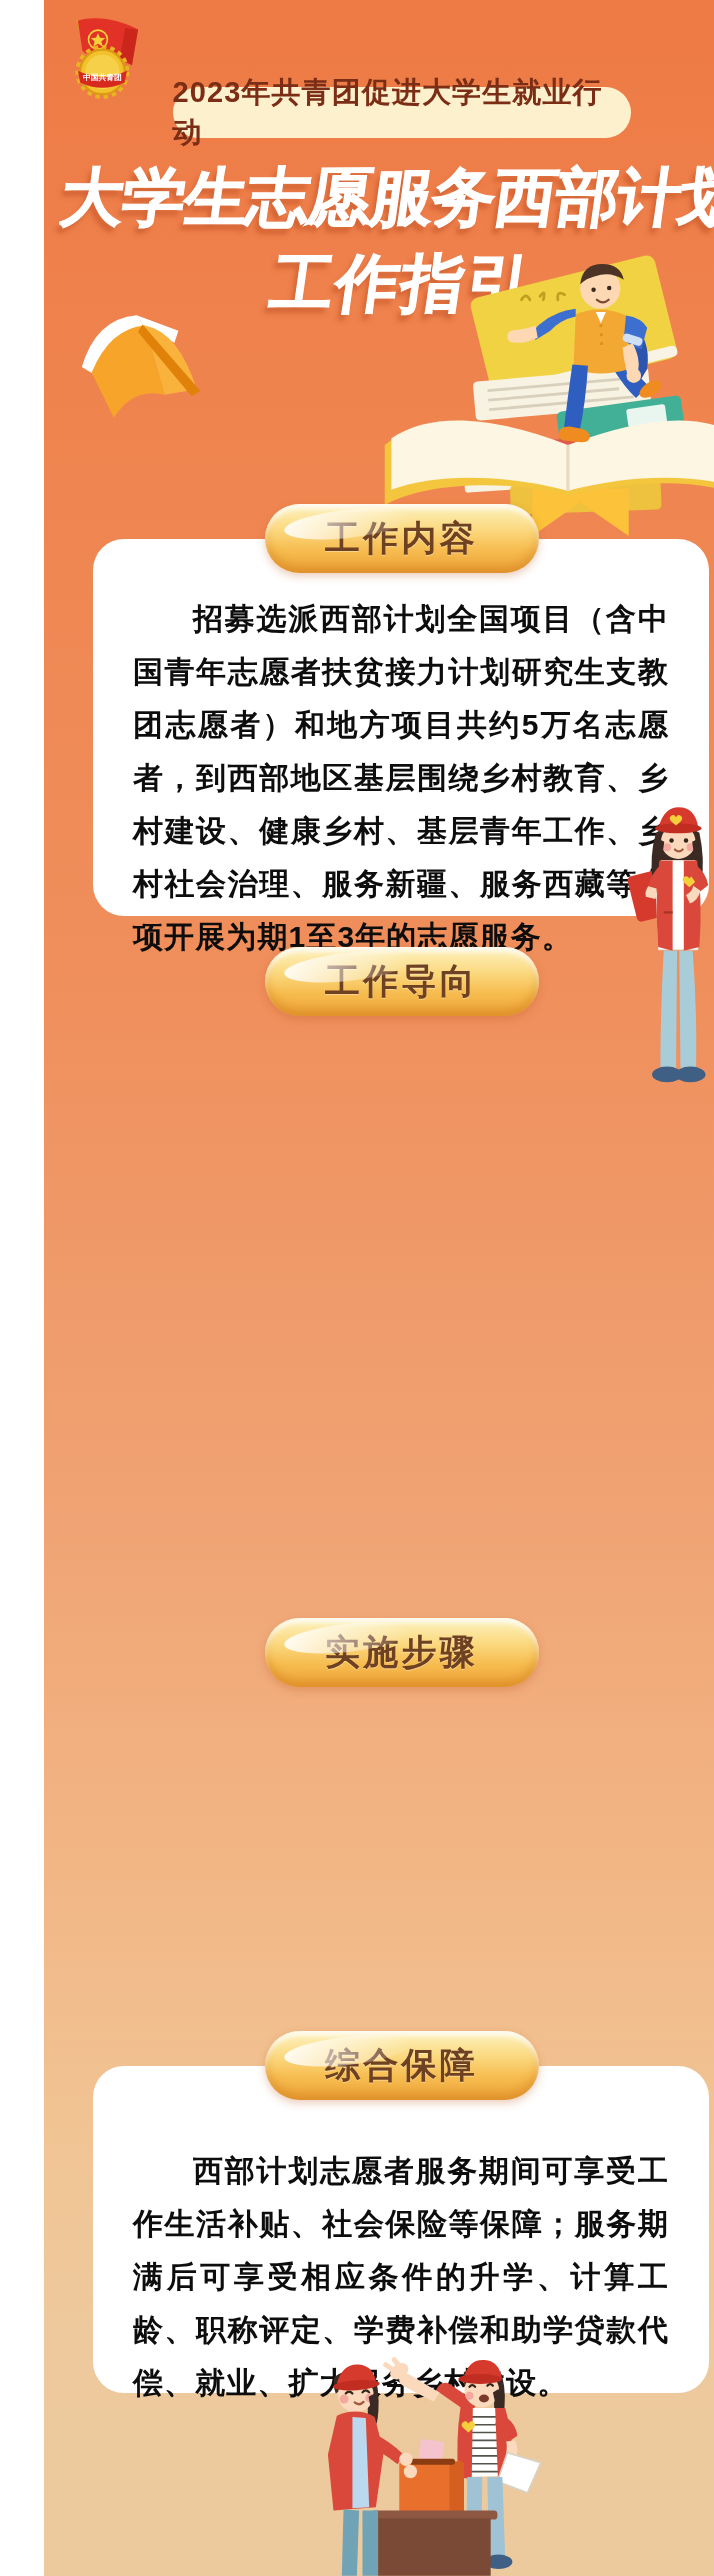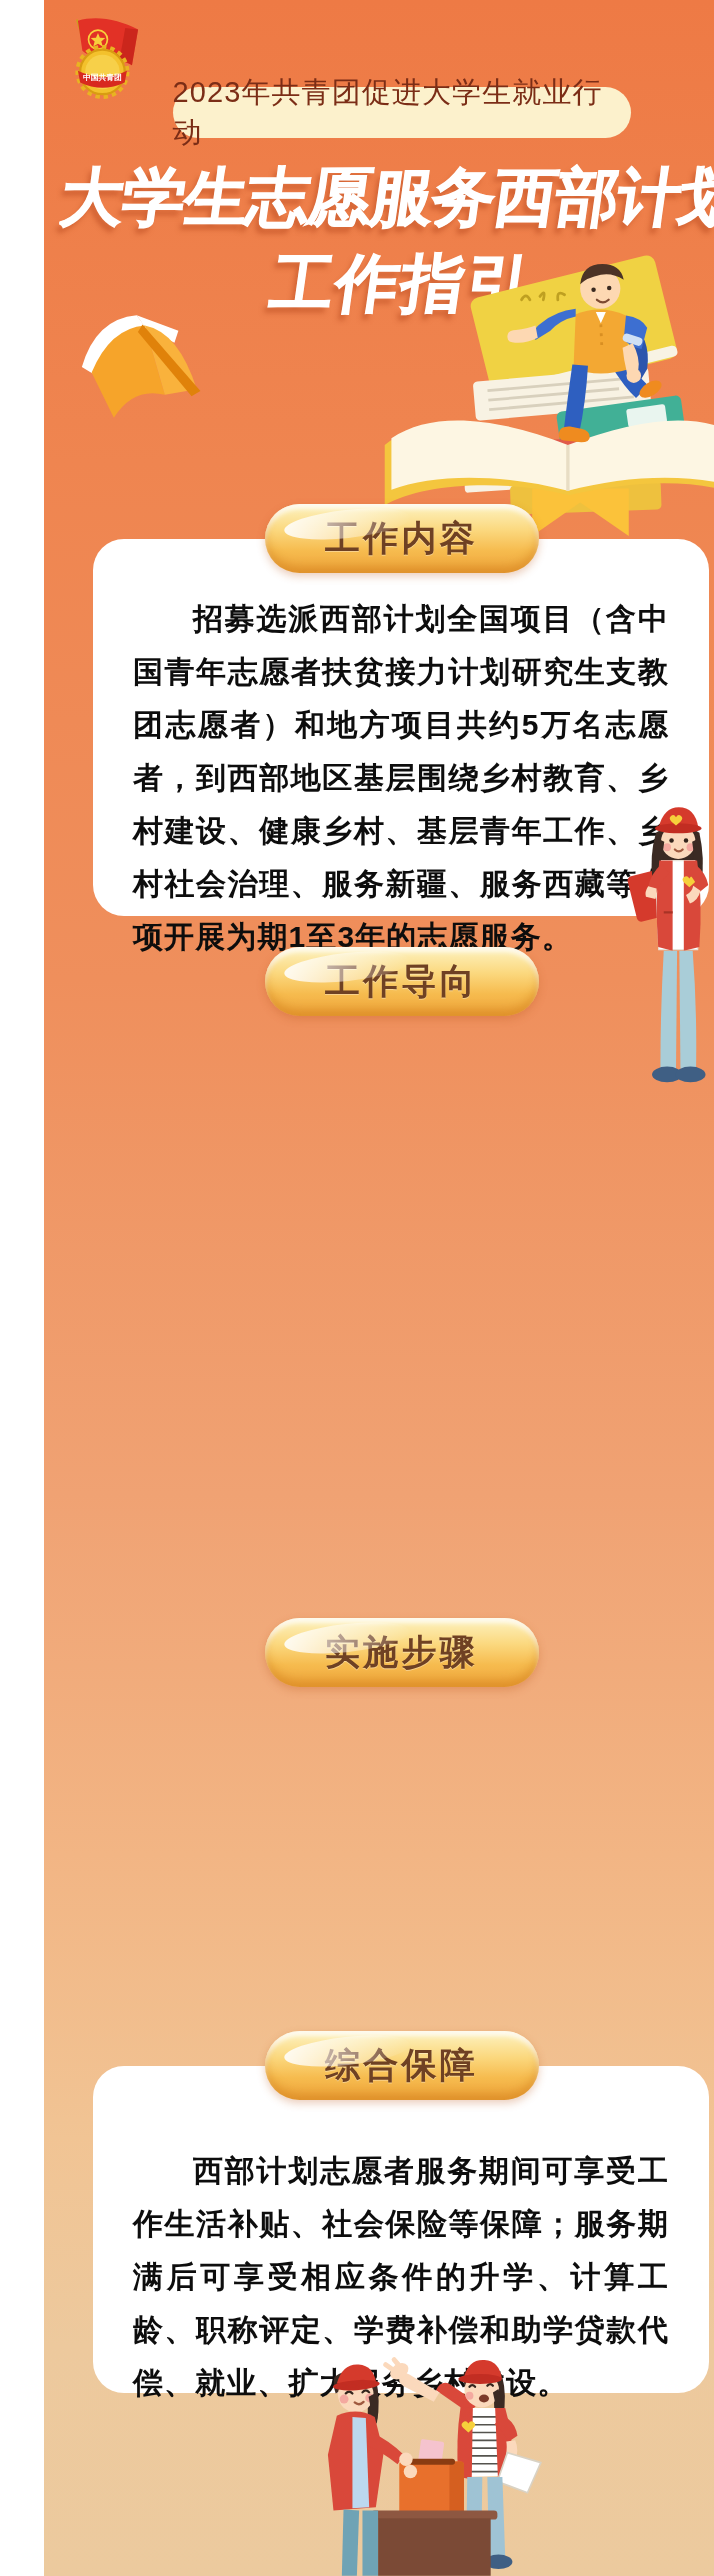--- a/index.html
+++ b/index.html
@@ -3,21 +3,21 @@
 <meta charset="utf-8">
 <style>
   html,body{margin:0;padding:0;}
   .page{position:relative;width:715px;height:2576px;overflow:hidden;
     font-family:"Liberation Sans","DejaVu Sans",sans-serif;
     background:linear-gradient(180deg,#ee7a45 0%,#ef8550 18%,#ef8f5c 38%,#f0a273 58%,#f2b584 72%,#f1c494 83%,#edc99d 91%,#ecca9e 100%);margin-left:44px;}
   .abs{position:absolute;}
   
   .banner-pill{left:50%;transform:translateX(-50%);top:87px;width:458px;height:51px;
     background:#fcf1cc;border-radius:26px;display:flex;align-items:center;justify-content:flex-end;
-    font-size:29px;font-weight:400;color:#7b2d16;letter-spacing:1.1px;}
+    font-size:29px;font-weight:700;color:#7b2d16;letter-spacing:1.1px;}
   
   .main-title{left:0;width:715px;text-align:center;color:#ffffff;font-weight:900;
     transform:skewX(-8deg);-webkit-text-stroke:1.1px #ffffff;
     text-shadow:-3.3px 5.6px 5.6px rgba(195,85,40,.65);}
   .title1{top:155px;font-size:63px;letter-spacing:-1.1px;}
   .title2{top:241px;font-size:63px;letter-spacing:2.2px;}
   
   .pill{left:50%;transform:translateX(-50%);width:274px;height:69px;border-radius:35px;z-index:3;
     background:linear-gradient(180deg,#fdf3c2 0%,#fbd87e 38%,#f6bb4e 68%,#efa53c 100%);
     box-shadow:inset 0 -6.7px 10px rgba(205,120,20,.45),inset 0 4.5px 5.6px rgba(255,255,255,.85),0 3.3px 9px rgba(190,90,30,.3);

